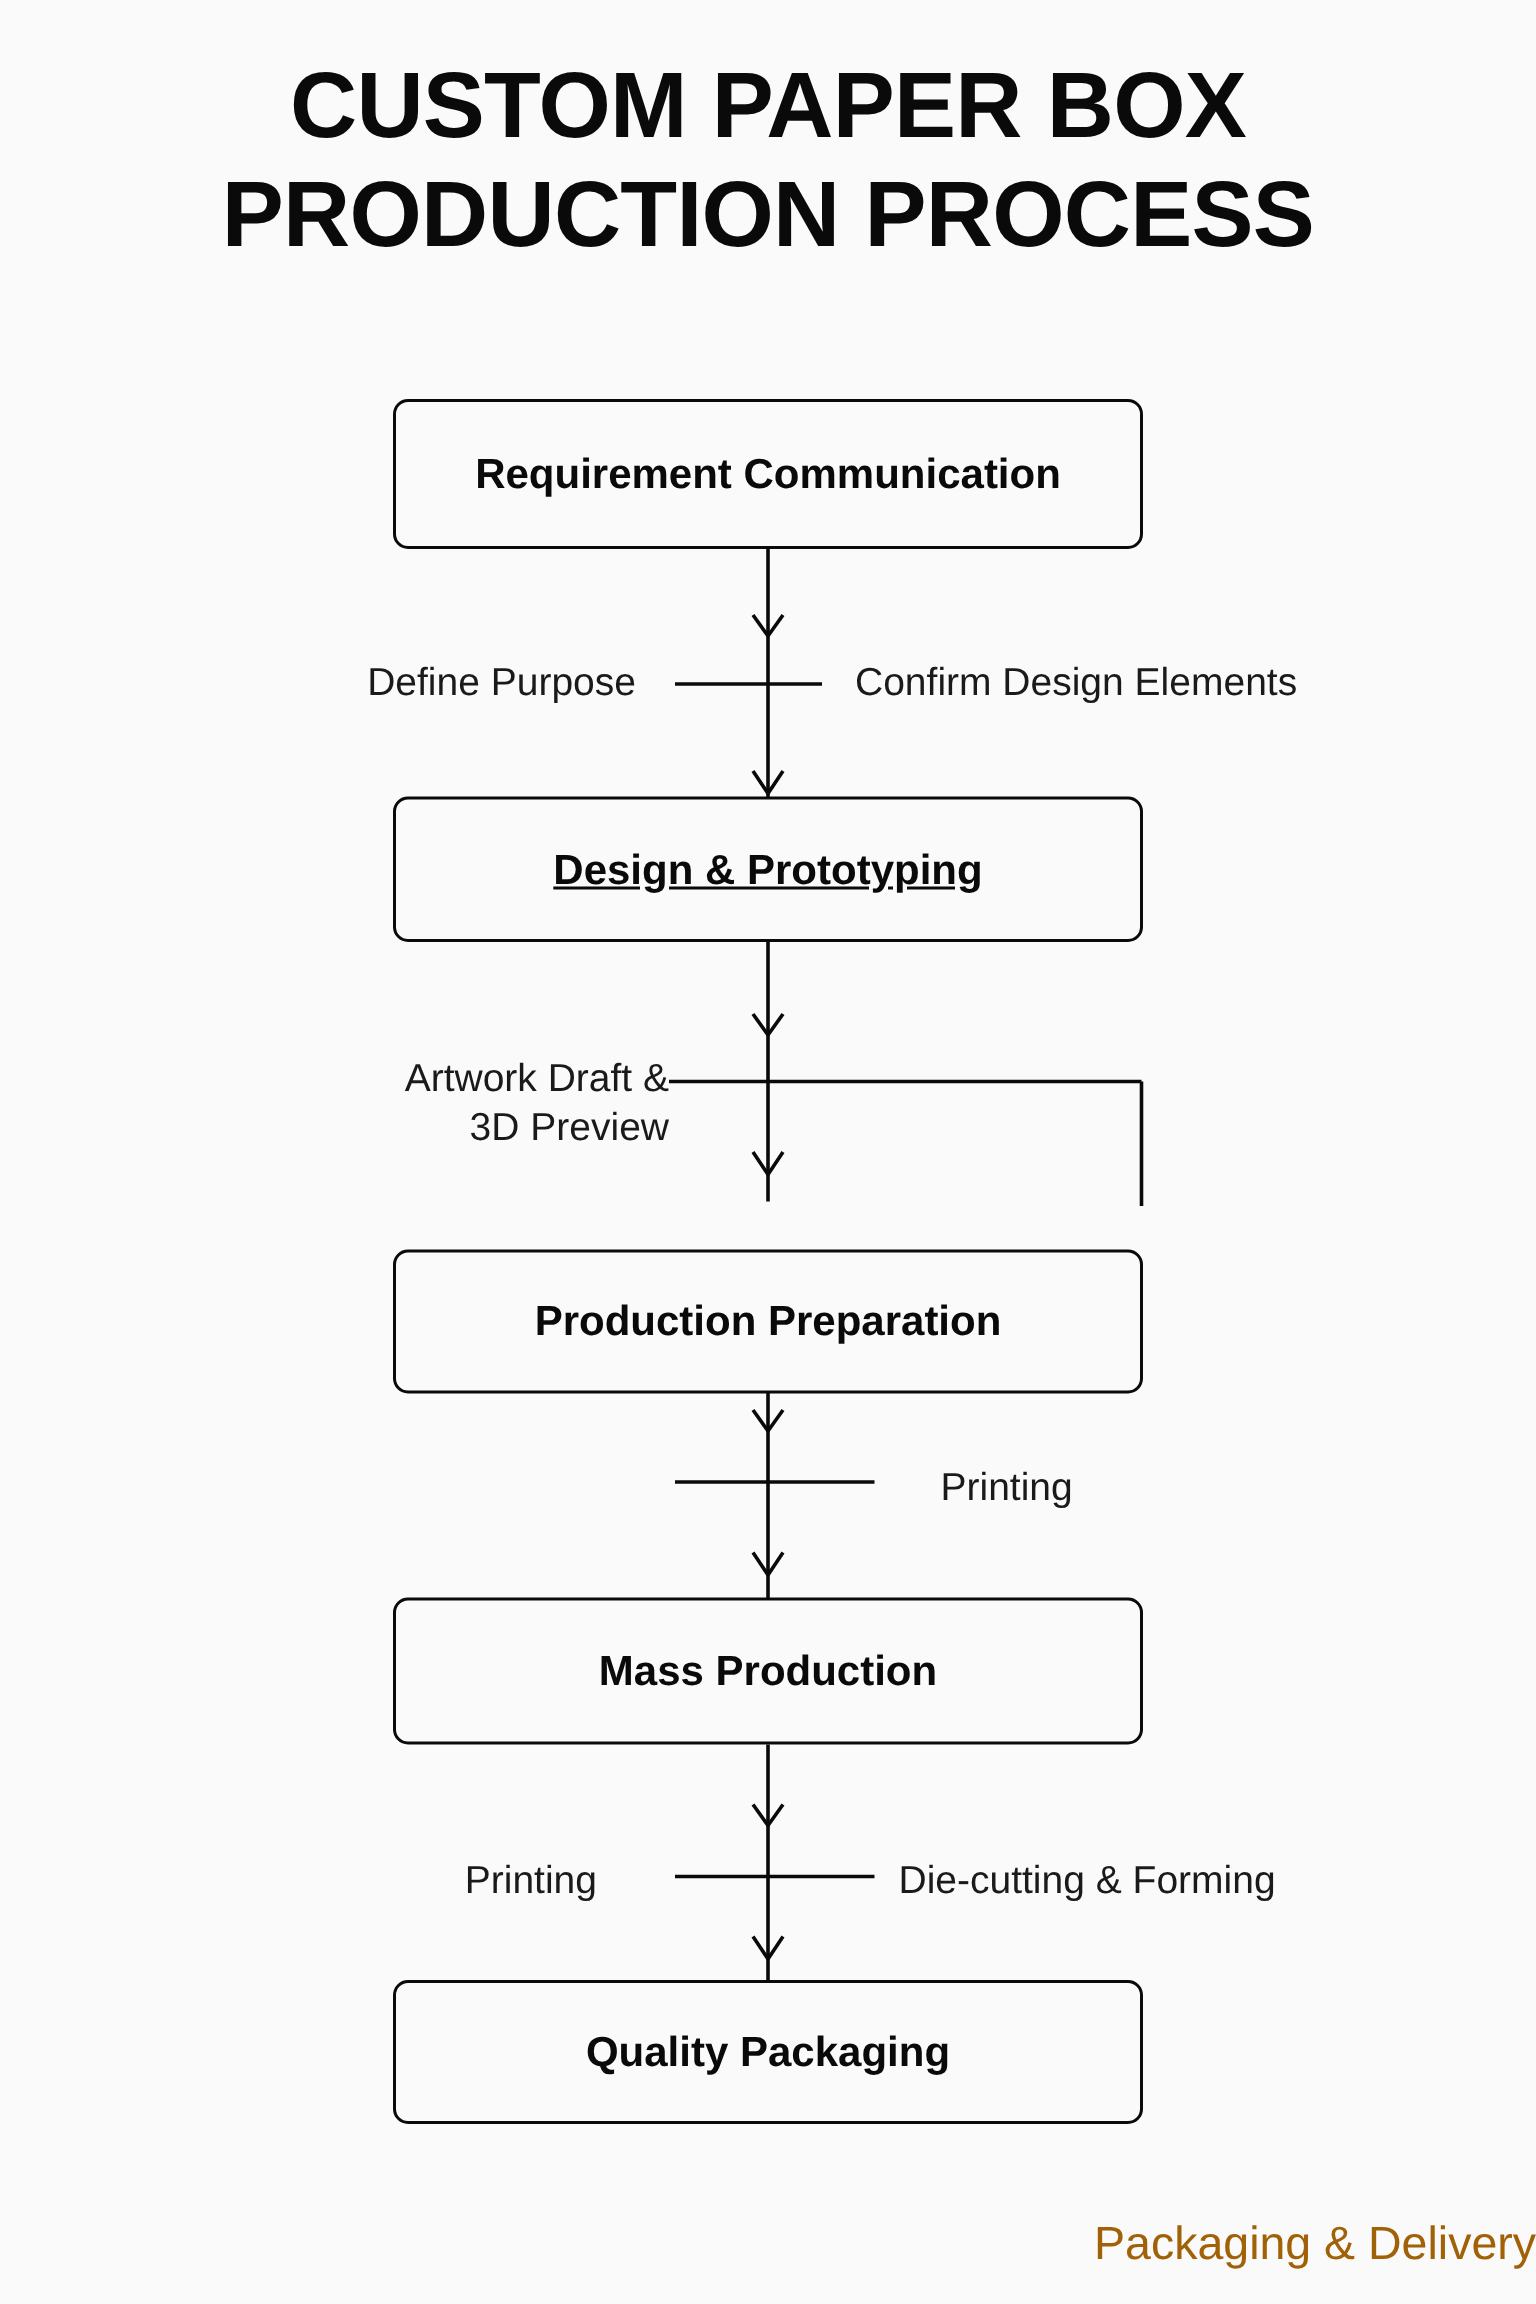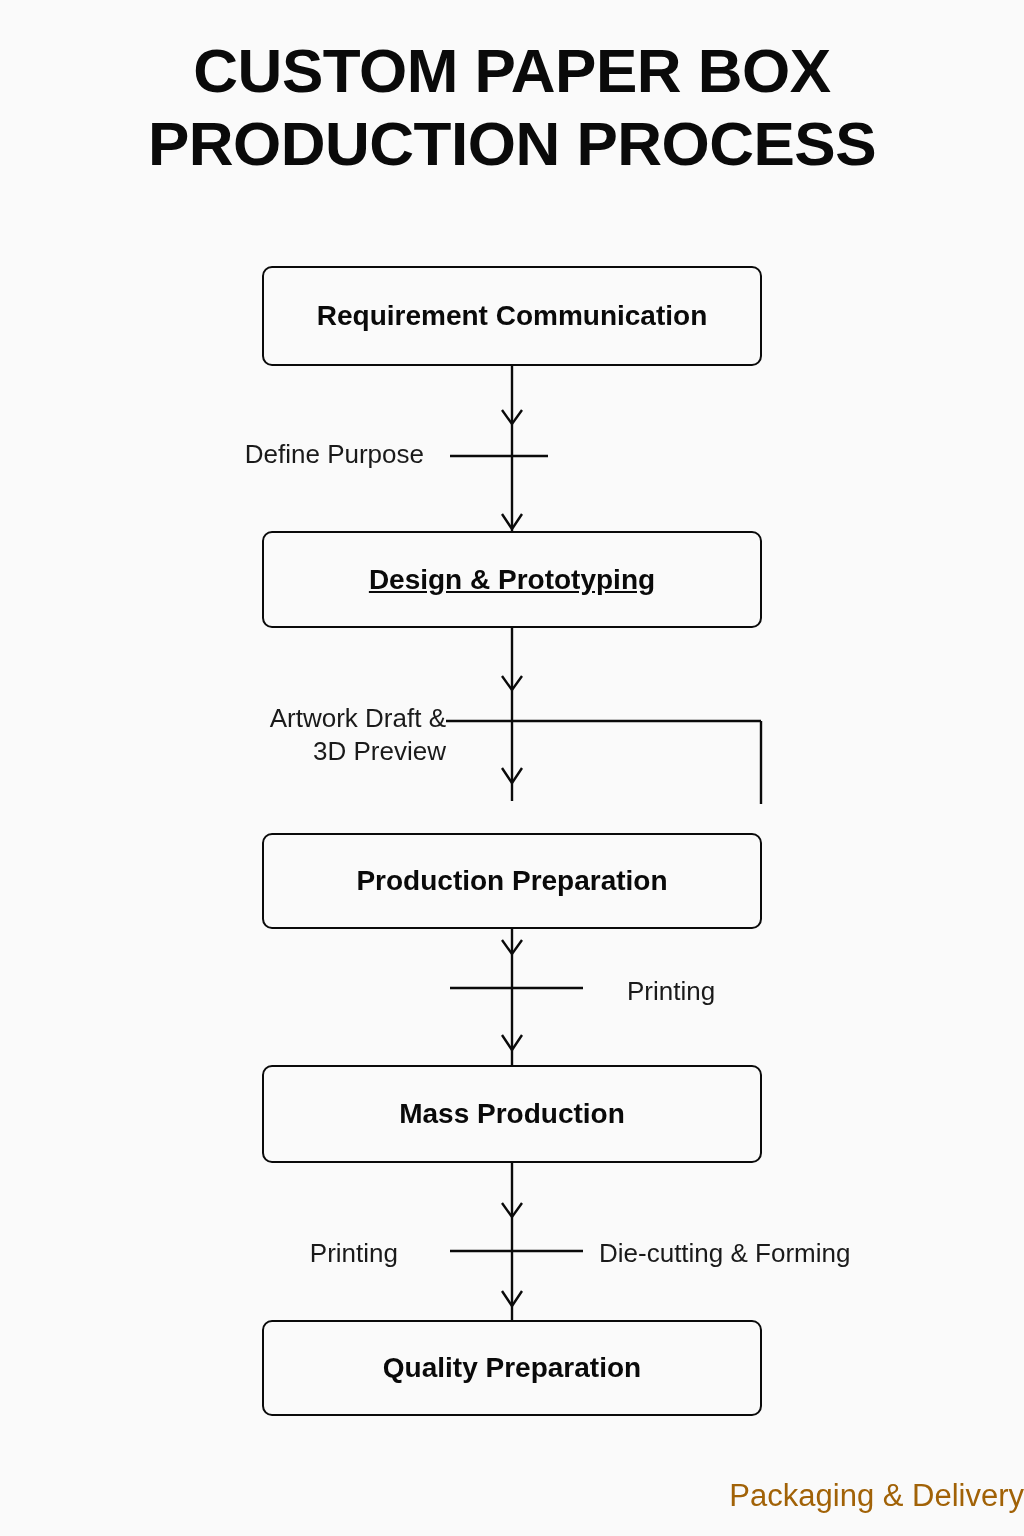--- a/index.html
+++ b/index.html
@@ -122,20 +122,21 @@
     <span>Requirement Communication</span>
   </div>
 
   <svg class="stem stem-1" viewBox="0 0 1024 166" preserveAspectRatio="none">
     <line x1="512" y1="0" x2="512" y2="166" stroke="#0a0a0a" stroke-width="2.4"></line>
     <polyline points="502,44 512,58 522,44" fill="none" stroke="#0a0a0a" stroke-width="2.4"></polyline>
     <polyline points="502,148 512,163 522,148" fill="none" stroke="#0a0a0a" stroke-width="2.4"></polyline>
     <line x1="450" y1="90" x2="548" y2="90" stroke="#0a0a0a" stroke-width="2.4"></line>
   </svg>
   <div class="edge-label left lbl-1-left">Define Purpose</div>
+  <div class="edge-label right lbl-1-right">Confirm Design Elements</div>
 
   <div class="node node-2">
     <span>Design &amp; Prototyping</span>
   </div>
 
   <svg class="stem stem-2" viewBox="0 0 1024 173" preserveAspectRatio="none">
     <line x1="512" y1="0" x2="512" y2="173" stroke="#0a0a0a" stroke-width="2.4"></line>
     <polyline points="502,48 512,62 522,48" fill="none" stroke="#0a0a0a" stroke-width="2.4"></polyline>
     <polyline points="502,140 512,155 522,140" fill="none" stroke="#0a0a0a" stroke-width="2.4"></polyline>
     <line x1="446" y1="93" x2="761" y2="93" stroke="#0a0a0a" stroke-width="2.4"></line>
@@ -163,18 +164,18 @@
   <svg class="stem stem-4" viewBox="0 0 1024 158" preserveAspectRatio="none">
     <line x1="512" y1="0" x2="512" y2="158" stroke="#0a0a0a" stroke-width="2.4"></line>
     <polyline points="502,40 512,54 522,40" fill="none" stroke="#0a0a0a" stroke-width="2.4"></polyline>
     <polyline points="502,128 512,143 522,128" fill="none" stroke="#0a0a0a" stroke-width="2.4"></polyline>
     <line x1="450" y1="88" x2="583" y2="88" stroke="#0a0a0a" stroke-width="2.4"></line>
   </svg>
   <div class="edge-label left lbl-4-left">Printing</div>
   <div class="edge-label right lbl-4-right">Die-cutting &amp; Forming</div>
 
   <div class="node node-5">
-    <span>Quality Preparation</span>
+    <span>Quality Packaging</span>
   </div>
 
   <div class="footer-caption">Packaging &amp; Delivery</div>
 
 </div>
 
 </body></html>

